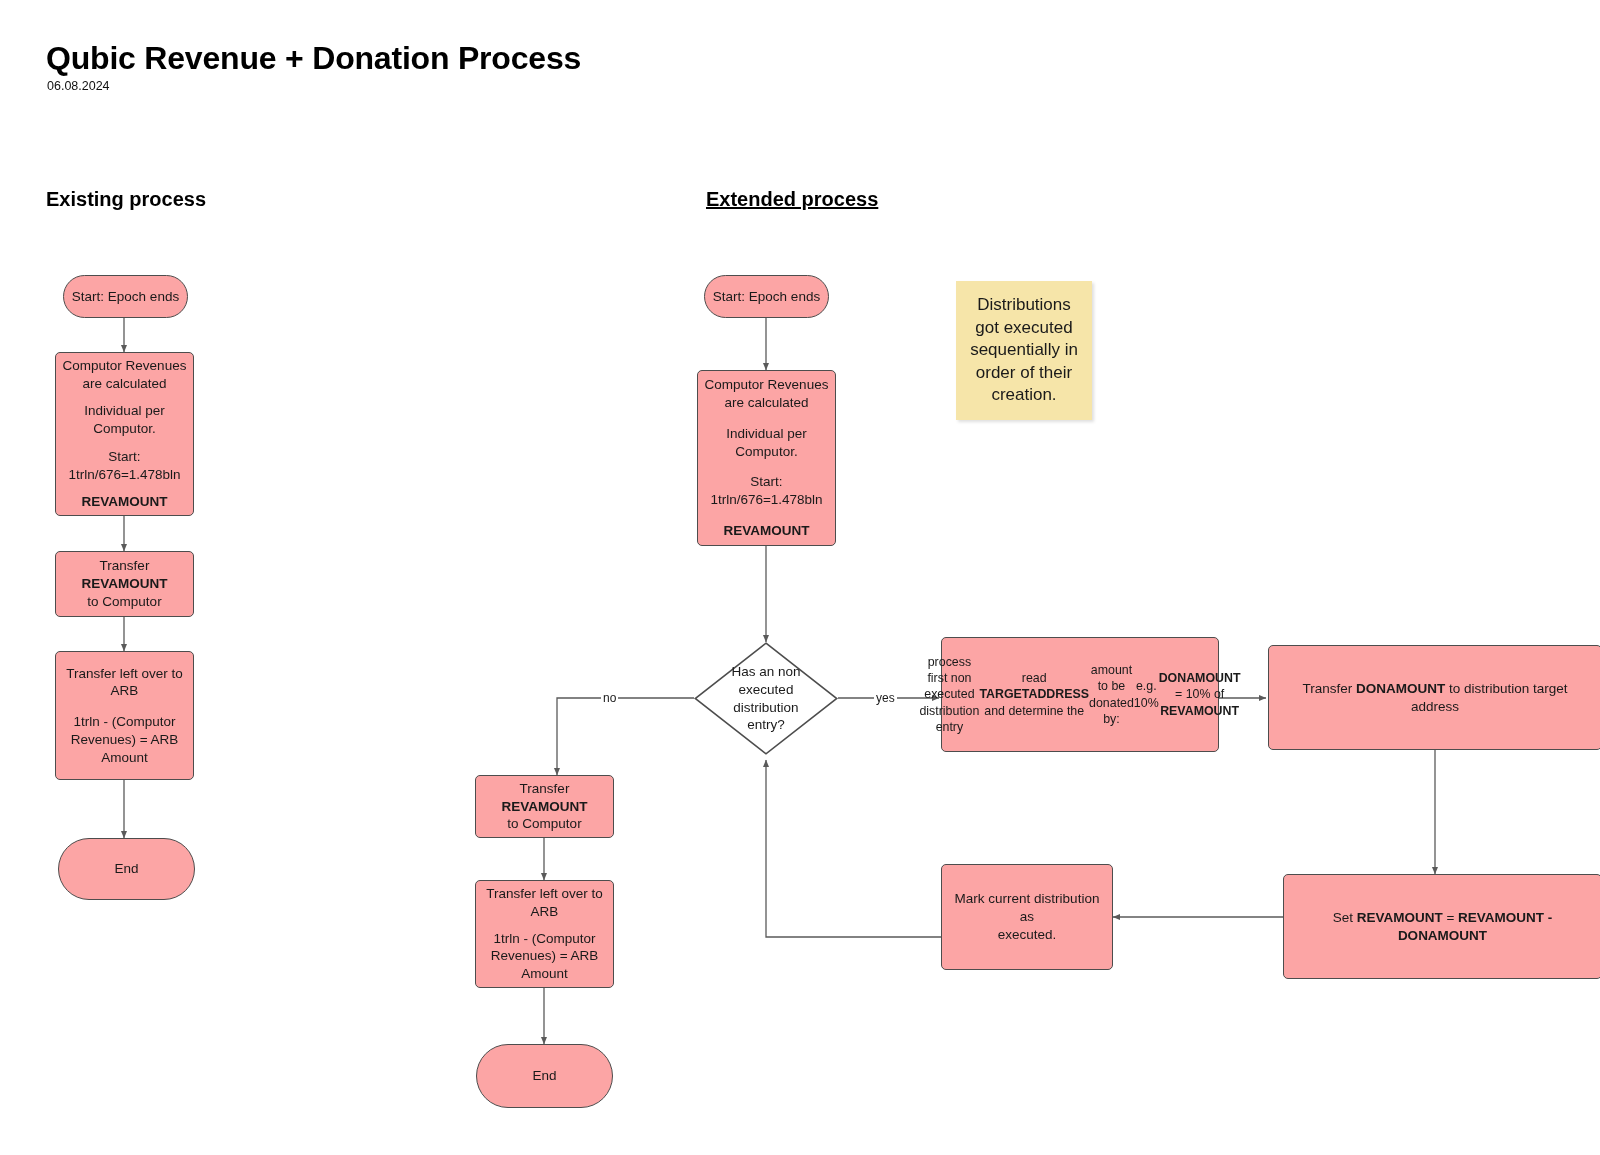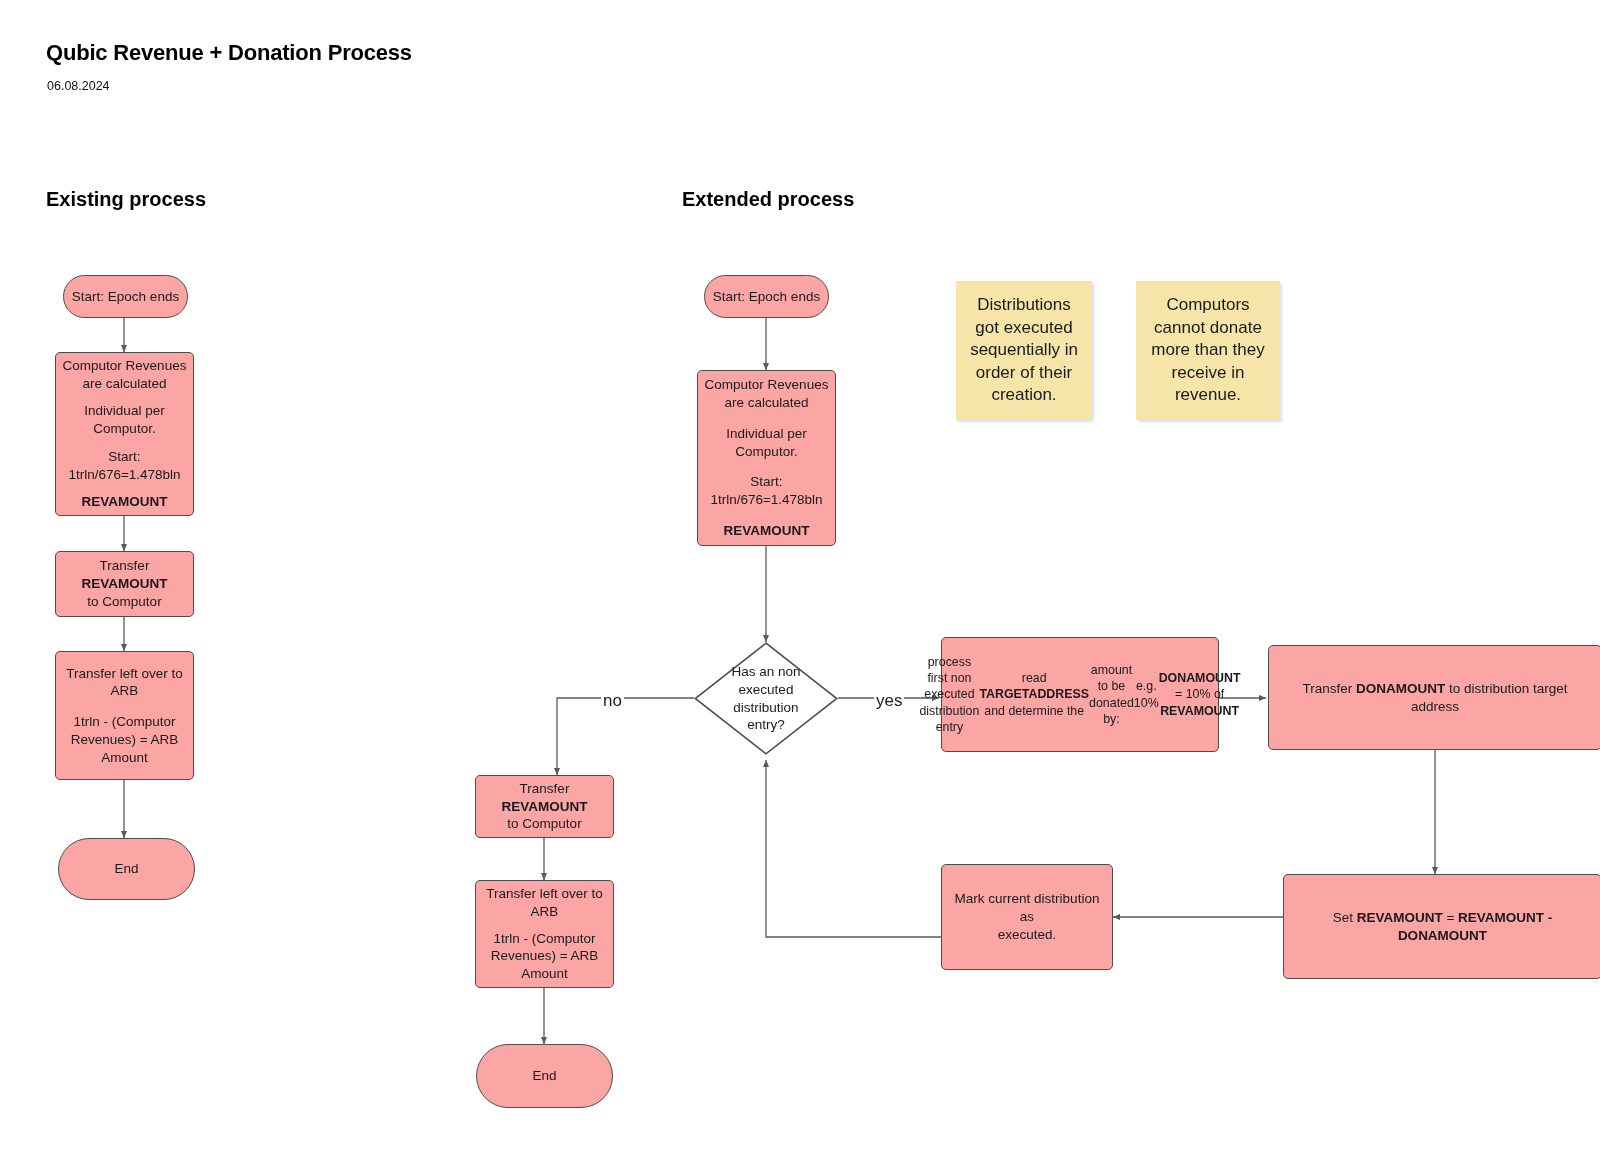--- a/index.html
+++ b/index.html
@@ -76,57 +76,57 @@
     text-align: center;
     font-size: 17px;
     line-height: 1.33;
     color: #1a1a1a;
     padding: 6px 8px;
     box-shadow: 2px 2px 3px rgba(0,0,0,0.13);
   }
   .title {
     position: absolute;
     font-weight: bold;
-    font-size: 22px;
+    font-size: 32px;
     letter-spacing: -0.2px;
     color: #000;
   }
   .subtitle {
     position: absolute;
     font-size: 12.5px;
     color: #111;
   }
   .section-head {
     position: absolute;
     font-weight: bold;
     font-size: 20px;
     color: #000;
   }
   .edge-label {
     position: absolute;
-    font-size: 17px;
+    font-size: 12px;
     color: #1a1a1a;
     background: #ffffff;
     padding: 0 2px;
     line-height: 1;
   }
   .ntext { display: block; }
   .b { font-weight: bold; }
   .sp { display: block; height: 0.95em; }
 </style>
 </head>
 <body>
 
 <div id="canvas">
 
   <div class="title" style="left:46px; top:40px;">Qubic Revenue + Donation Process</div>
   <div class="subtitle" style="left:47px; top:79px;">06.08.2024</div>
 
   <div class="section-head" style="left:46px; top:188px;">Existing process</div>
-  <div class="section-head" style="left:682px; top:188px;">Extended process</div>
+  <div class="section-head" style="left:706px; top:188px;text-decoration:underline;">Extended process</div>
 
   <svg id="edges" viewBox="0 0 1600 1155">
     <defs>
       <marker id="arrow" markerWidth="9" markerHeight="9" refX="7.4" refY="3.2" orient="auto" markerUnits="userSpaceOnUse">
         <path d="M0,0 L7.6,3.2 L0,6.4 z" fill="#5a5a5a"></path>
       </marker>
     </defs>
     <g stroke="#5a5a5a" stroke-width="1.3" fill="none" marker-end="url(#arrow)">
 
       <path d="M124,318 L124,352"></path>
@@ -265,17 +265,14 @@
   </div>
 
   <div class="node terminator" style="left:476px; top:1044px; width:137px; height:64px;">
     <span>End</span>
   </div>
 
   <div class="note" style="left:956px; top:281px; width:136px; height:139px;">
     <span>Distributions got executed sequentially in order of their creation.</span>
   </div>
 
-  <div class="note" style="left:1136px; top:281px; width:144px; height:139px;">
-    <span>Computors cannot donate more than they receive in revenue.</span>
-  </div>
 
 </div>
 
 </body></html>

